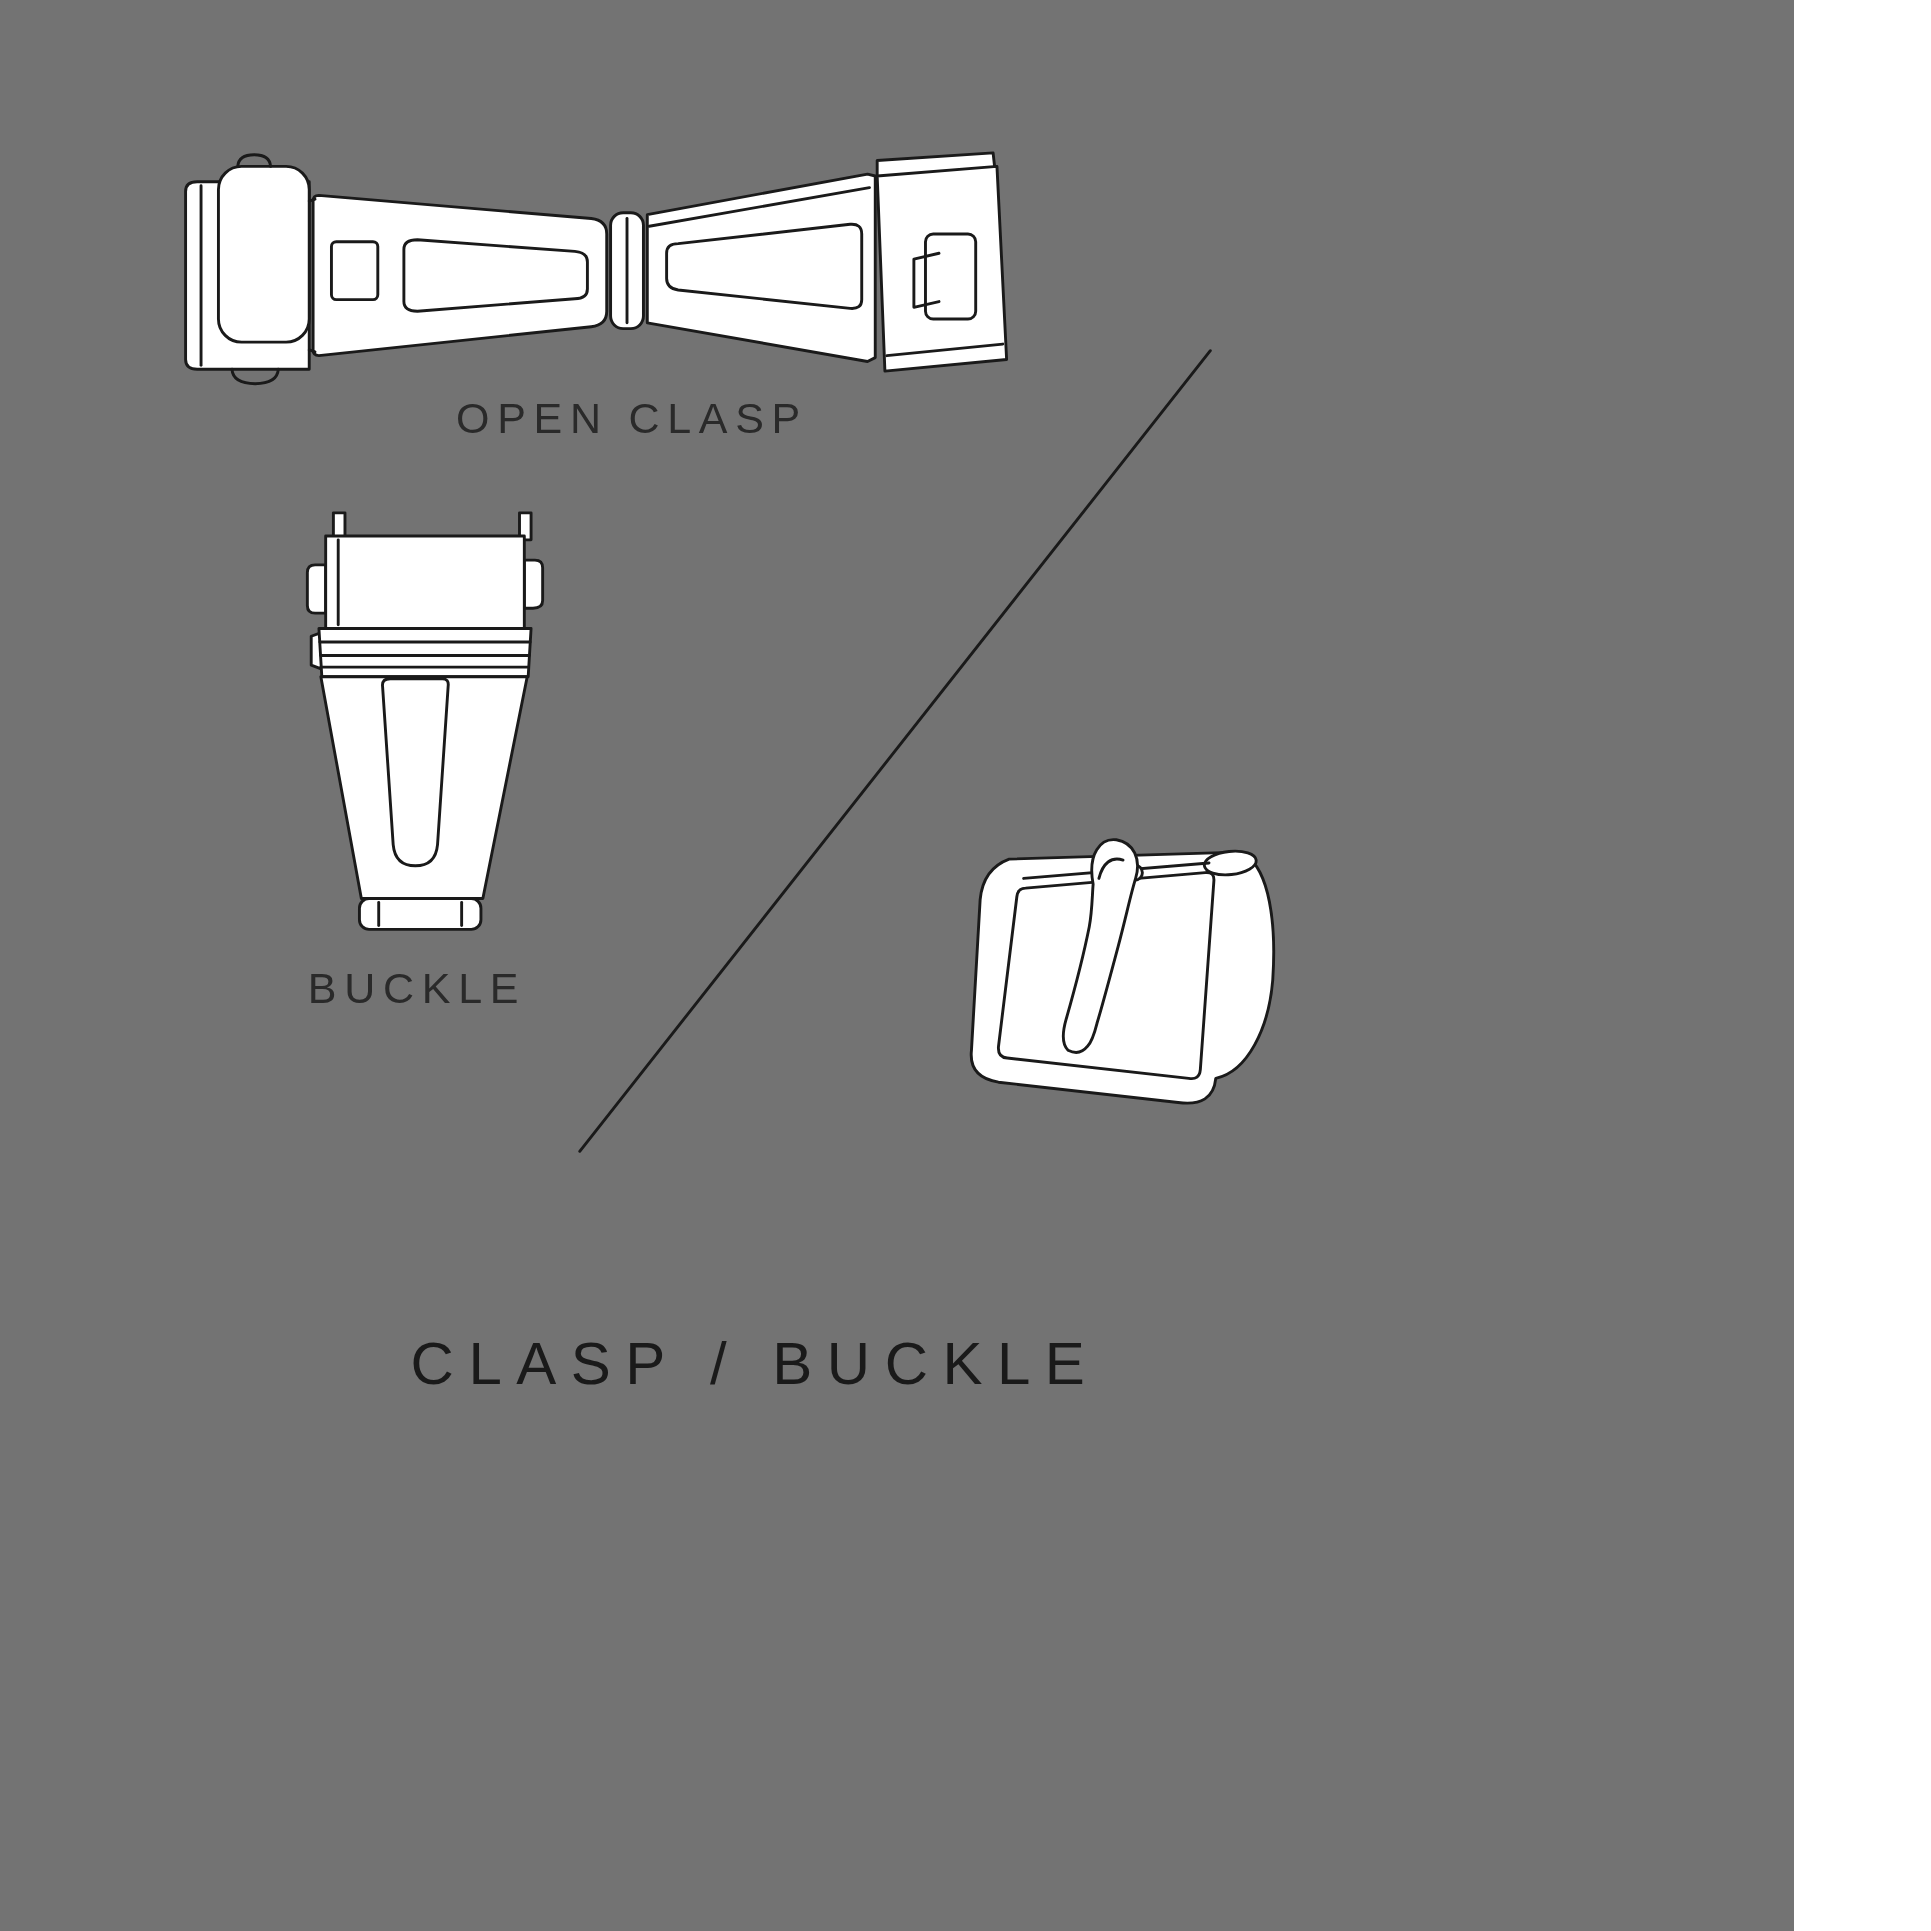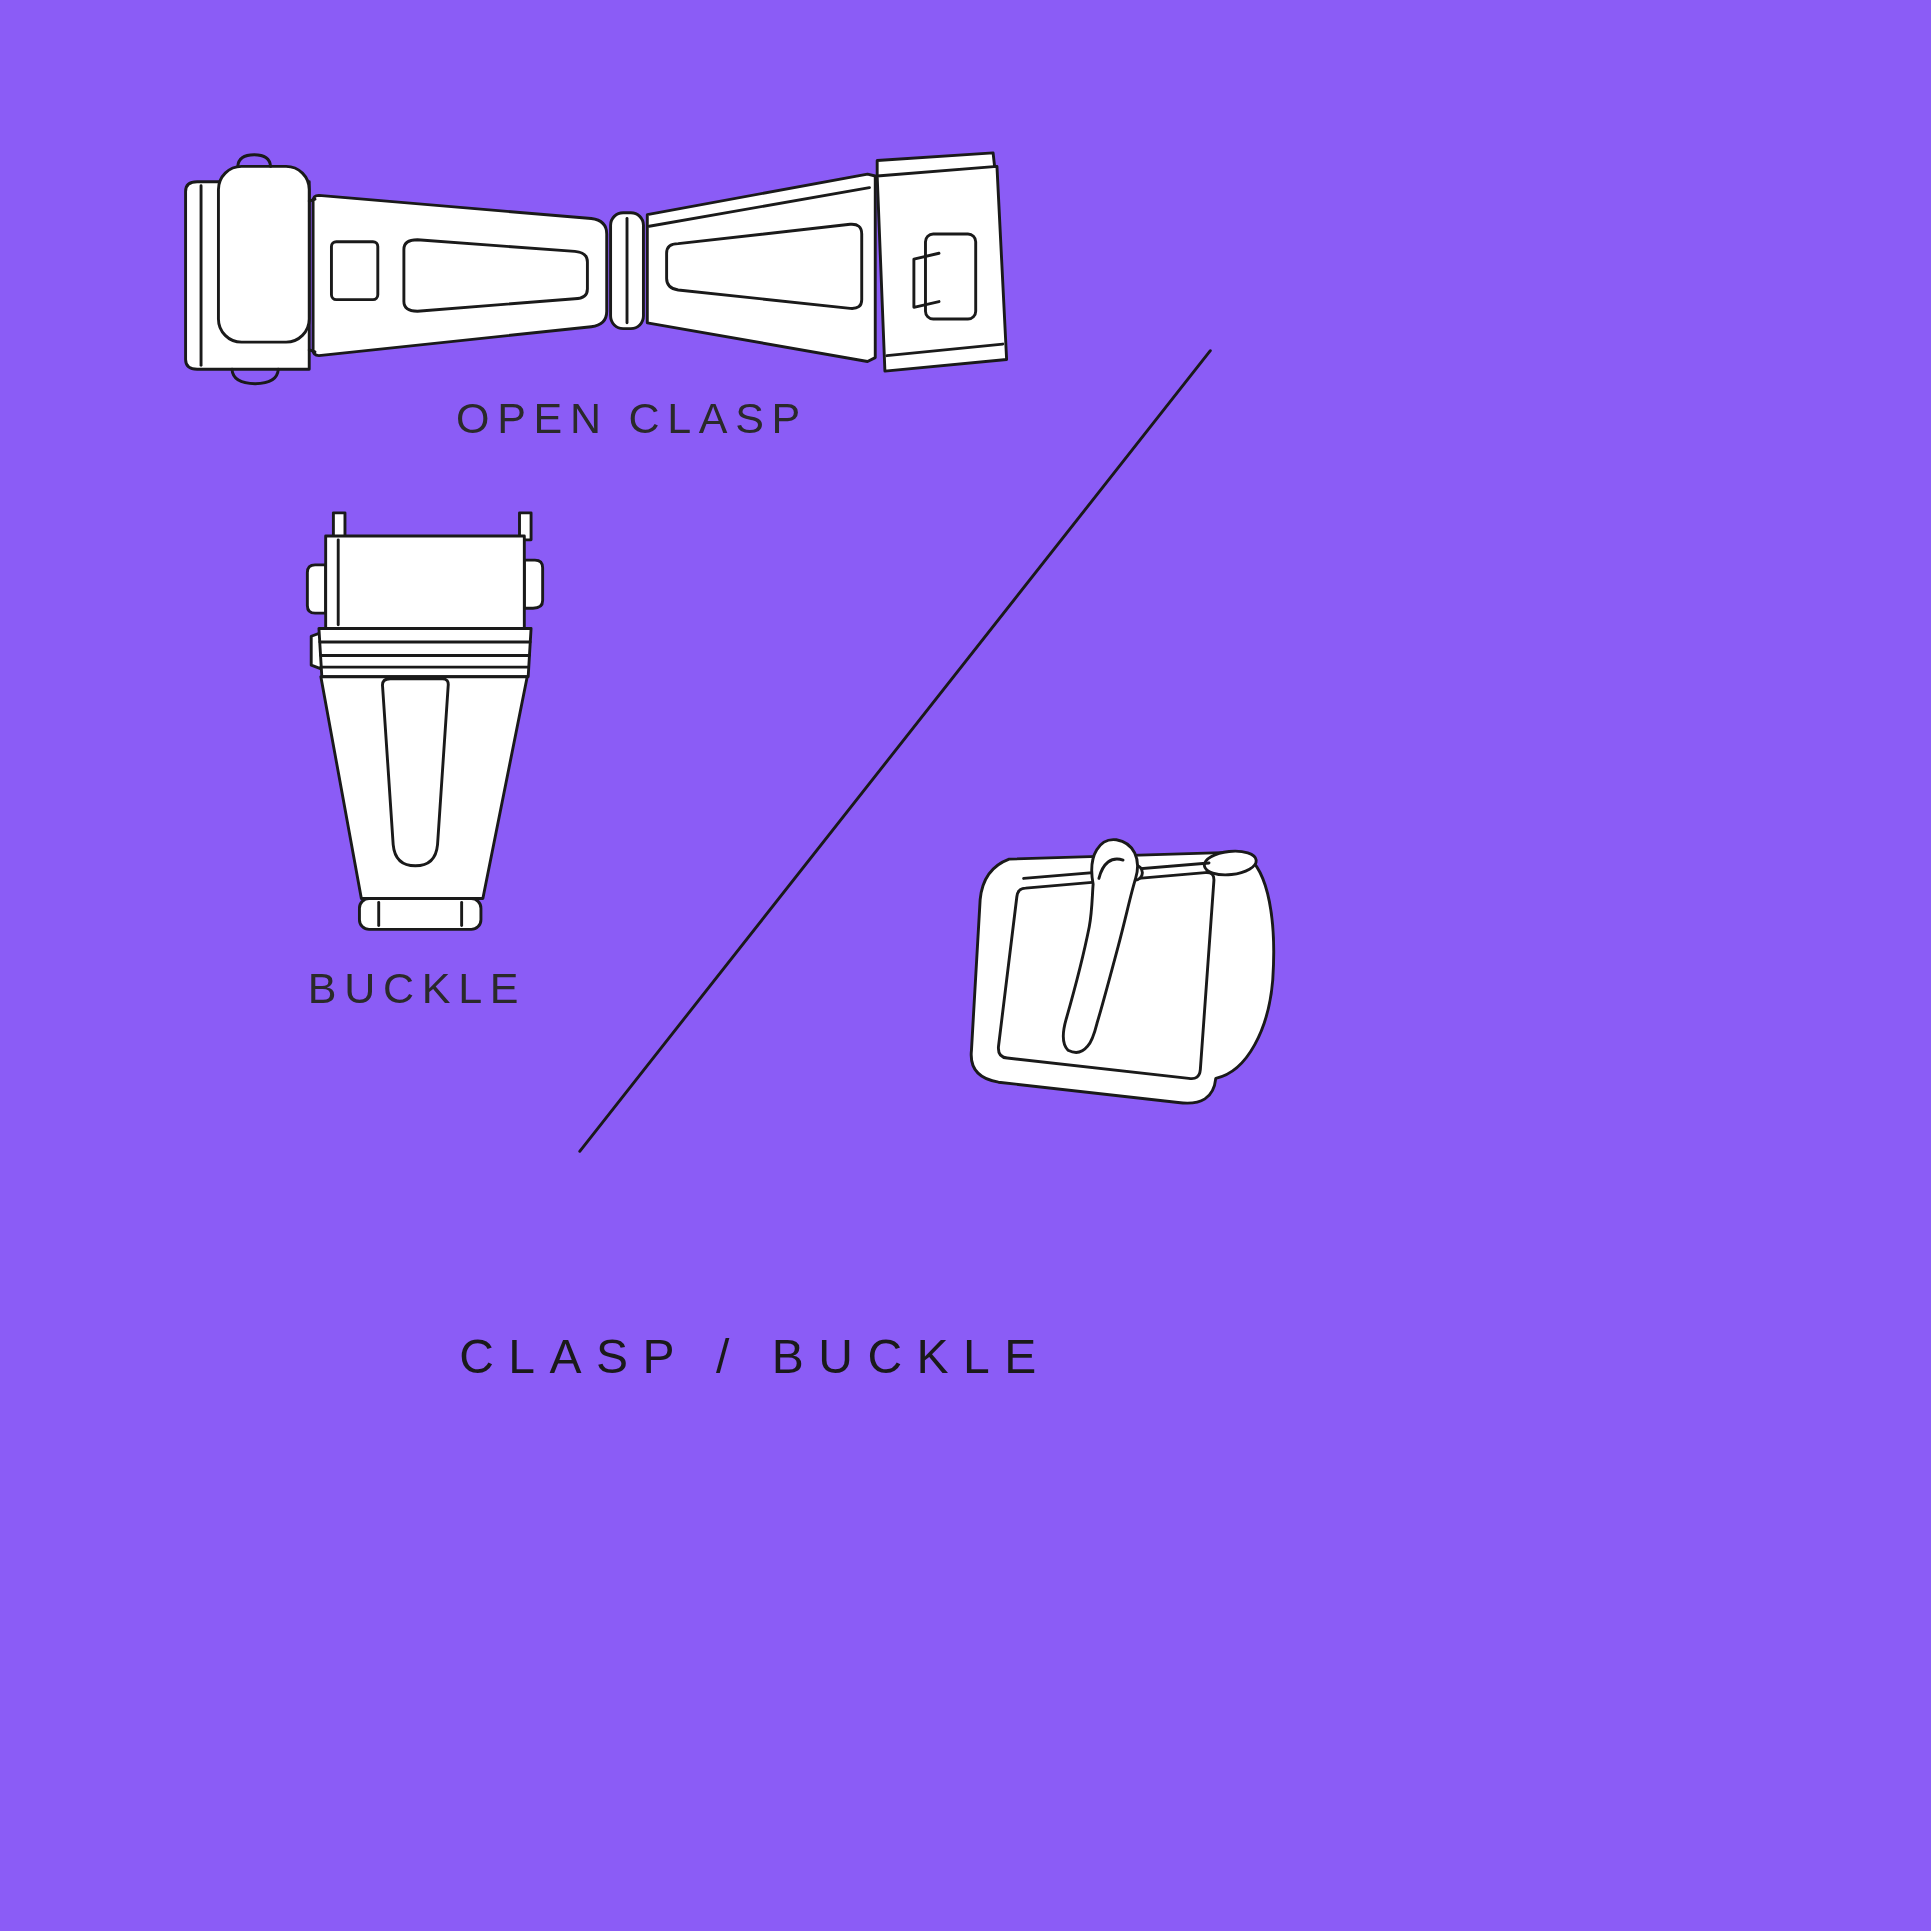--- a/index.html
+++ b/index.html
@@ -3,23 +3,23 @@
 <meta charset="utf-8">
 <style>
   html, body {
     margin: 0;
     padding: 0;
     background: #ffffff;
     font-family: "Liberation Sans", sans-serif;
   }
   #canvas {
     position: relative;
-    width: 1931px;
+    width: 1794px;
     height: 1931px;
-    background: #8b5cf6;
+    background: #737373;
     overflow: hidden;
   }
   .illustration {
     position: absolute;
   }
   .illustration svg {
     display: block;
   }
   .caption {
     position: absolute;
@@ -27,21 +27,21 @@
     color: #2a2a2a;
     font-size: 43px;
     letter-spacing: 7.7px;
     white-space: nowrap;
     font-weight: 400;
   }
   .main-title {
     position: absolute;
     transform: translateX(-50%);
     color: #1a1a1a;
-    font-size: 48px;
+    font-size: 60px;
     letter-spacing: 14.5px;
     white-space: nowrap;
     font-weight: 400;
   }
   .stroke-group {
     stroke: #1a1a1a;
     stroke-width: 3;
     fill: none;
     stroke-linejoin: round;
     stroke-linecap: round;

